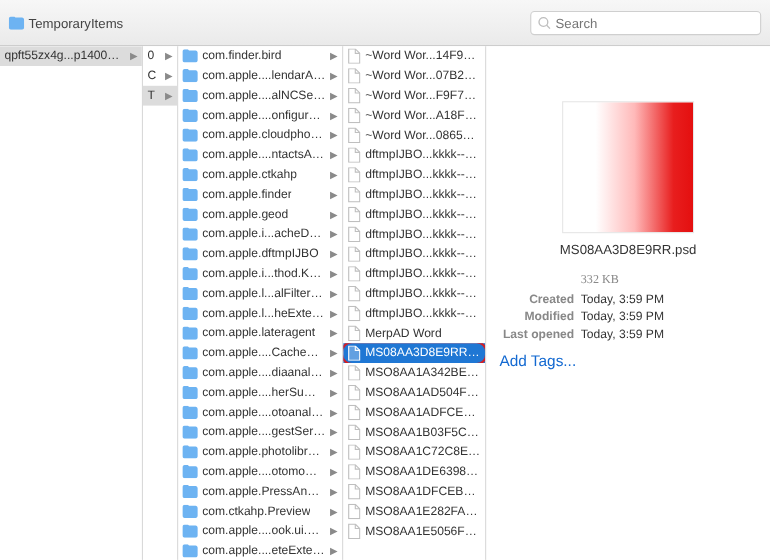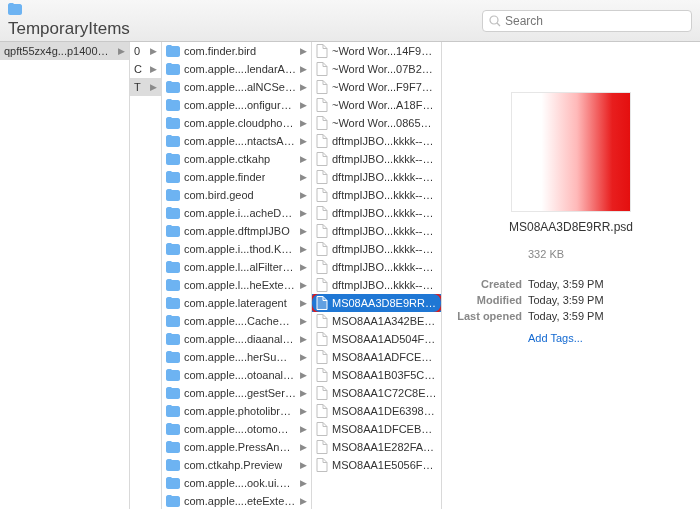--- a/index.html
+++ b/index.html
@@ -1,19 +1,19 @@
 <!DOCTYPE html>
 <html><head>
 <meta charset="utf-8">
 <style>
 * { margin: 0; padding: 0; box-sizing: border-box; font-family: -apple-system, "Helvetica Neue", Arial, sans-serif; }
 body { width: 700px; height: 509px; background: #fff; overflow: hidden; font-size: 11px; color: #333; }
 
 .toolbar { height: 42px; background: linear-gradient(#f7f7f7,#eaeaea); border-bottom: 1px solid #c8c8c8; display: flex; align-items: center; padding: 0 8px; gap: 8px; }
-.path-segment { display: flex; gap: 4px; font-size: 17px; color: #444; flex-direction: column; }
+.path-segment { display: flex; align-items: center; gap: 4px; font-size: 12px; color: #444; }
 .folder-icon { width: 14px; height: 12px; }
 .toolbar-spacer { flex: 1; }
 .search-wrap { display: flex; align-items: center; background: #fff; border: 1px solid #cfcfcf; border-radius: 4px; padding: 2px 6px; width: 210px; height: 22px; }
 .search-wrap input { border: none; outline: none; font-size: 12px; flex: 1; background: transparent; color: #0f172a; }
 .search-icon { width: 12px; height: 12px; margin-right: 4px; opacity: .55; }
 
 .columns { display: flex; height: 467px; background: #fff; }
 .col { border-right: 1px solid #d9d9d9; overflow-y: auto; overflow-x: hidden; }
 .col::-webkit-scrollbar { width: 9px; }
 .col::-webkit-scrollbar-thumb { background: #c2c2c2; border-radius: 4px; }
@@ -33,22 +33,22 @@
 .row .fic { width: 14px; height: 12px; flex-shrink: 0; }
 .file-ic { width: 12px; height: 14px; flex-shrink: 0; }
 .circ-row::before { content:""; position:absolute; left:-2px; right:-2px; top:-2px; bottom:-2px; border:2px solid #d02028; border-radius:10px; pointer-events:none; }
 
 .preview-thumb { width: 120px; height: 120px; margin: 40px auto 8px; background: linear-gradient(90deg, #fff 0%, #fff 25%, #ffb9b9 55%, #e81e1e 85%, #e40f0f 100%); border: 1px solid #e6e6e6; }
 .preview-title { text-align: center; font-size: 12px; margin-top: 6px; }
 .meta { margin-top: 14px; font-size: 11px; color: #555; }
 .meta-row { display: flex; gap: 6px; line-height: 16px; }
 .meta-row .k { width: 68px; text-align: right; color: #888; font-weight: bold; }
 .meta-row .v { color: #333; }
-.add-tags { color: #1369d1; margin-top: 8px; margin-left: 74px; font-size: 11px; cursor: pointer; }
-.size { color: #888; margin-left: 74px; margin-bottom: 16px; }
+.add-tags { color: #1369d1; margin-top: 8px; font-size: 14px; cursor: pointer; }
+.size { color: #888; margin-left: 74px; margin-bottom: 4px; font-family: Liberation Serif, serif; }
 </style>
 </head>
 <body>
 
 <div class="toolbar">
   <div class="path-segment">
     <svg class="folder-icon" viewBox="0 0 14 12">
         <path fill="#6db3f2" d="M0 2c0-1 1-2 2-2h3l1 1h6c1 0 2 1 2 2v7c0 1-1 2-2 2H2c-1 0-2-1-2-2z"></path>
       </svg>
     <span>TemporaryItems</span>
@@ -138,21 +138,21 @@
         <svg class="fic" viewBox="0 0 14 12">
           <path fill="#6db3f2" d="M0 2c0-1 1-2 2-2h3l1 1h6c1 0 2 1 2 2v7c0 1-1 2-2 2H2c-1 0-2-1-2-2z"></path>
         </svg>
         <span class="label">com.apple.finder</span>
         <span class="arrow">▶</span>
       </div>
       <div class="row">
         <svg class="fic" viewBox="0 0 14 12">
           <path fill="#6db3f2" d="M0 2c0-1 1-2 2-2h3l1 1h6c1 0 2 1 2 2v7c0 1-1 2-2 2H2c-1 0-2-1-2-2z"></path>
         </svg>
-        <span class="label">com.bird.geod</span>
+        <span class="label">com.apple.geod</span>
         <span class="arrow">▶</span>
       </div>
       <div class="row">
         <svg class="fic" viewBox="0 0 14 12">
           <path fill="#6db3f2" d="M0 2c0-1 1-2 2-2h3l1 1h6c1 0 2 1 2 2v7c0 1-1 2-2 2H2c-1 0-2-1-2-2z"></path>
         </svg>
         <span class="label">com.apple.i...acheDelete</span>
         <span class="arrow">▶</span>
       </div>
       <div class="row">
@@ -359,20 +359,27 @@
           <path fill="none" stroke="#bfbfbf" stroke-width="1" d="M7 0.5v4h4"></path>
         </svg>
         <span class="label">dftmpIJBO...kkkk--------</span>
       </div>
       <div class="row">
         <svg class="file-ic" viewBox="0 0 12 14">
           <path fill="#fff" stroke="#bfbfbf" stroke-width="1" d="M1 0.5h6l4 4v9H1z"></path>
           <path fill="none" stroke="#bfbfbf" stroke-width="1" d="M7 0.5v4h4"></path>
         </svg>
         <span class="label">dftmpIJBO...kkkk--------</span>
+      </div>
+      <div class="row">
+        <svg class="file-ic" viewBox="0 0 12 14">
+          <path fill="#fff" stroke="#bfbfbf" stroke-width="1" d="M1 0.5h6l4 4v9H1z"></path>
+          <path fill="none" stroke="#bfbfbf" stroke-width="1" d="M7 0.5v4h4"></path>
+        </svg>
+        <span class="label">MerpAD Word</span>
       </div>
       <div class="row sel-blue circ-row">
         <svg class="file-ic" viewBox="0 0 12 14">
           <path fill="rgba(255,255,255,.3)" stroke="#fff" stroke-width="1" d="M1 0.5h6l4 4v9H1z"></path>
           <path fill="none" stroke="#fff" stroke-width="1" d="M7 0.5v4h4"></path>
         </svg>
         <span class="label">MS08AA3D8E9RR.psd</span>
       </div>
       <div class="row">
         <svg class="file-ic" viewBox="0 0 12 14">

